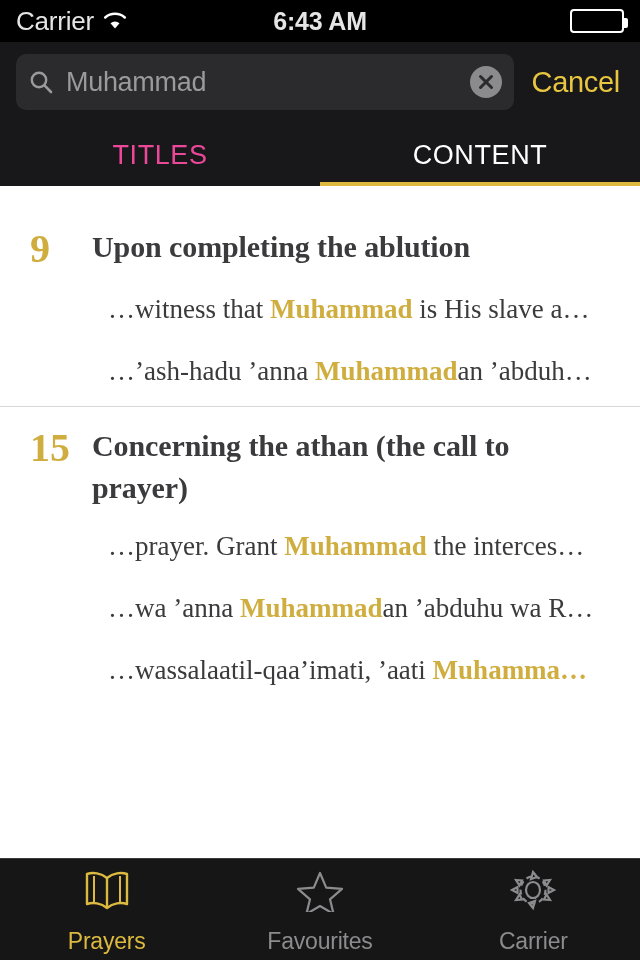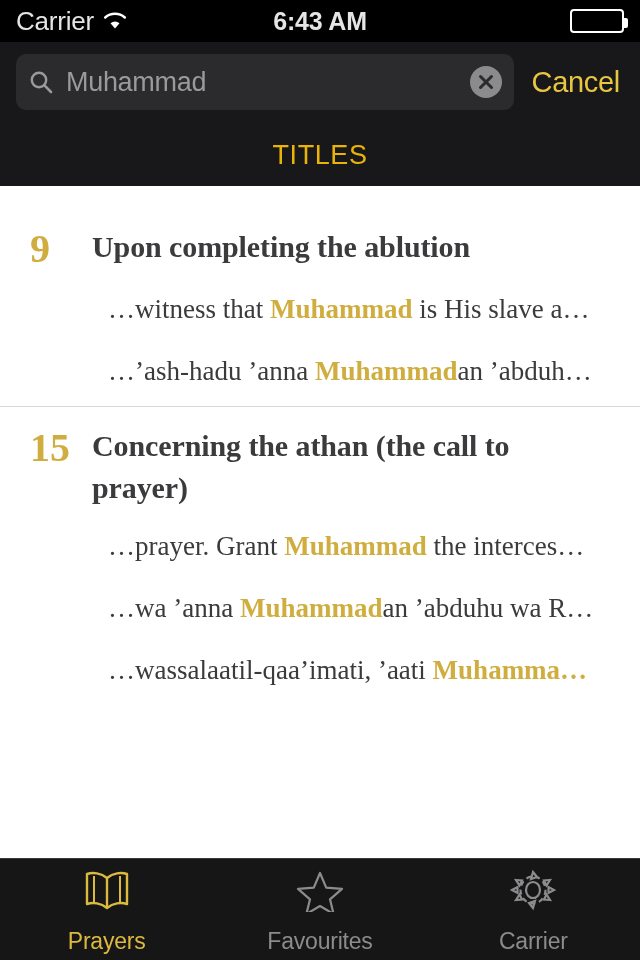--- a/index.html
+++ b/index.html
@@ -53,21 +53,21 @@
   }
   .cancel-btn{
     color:#e8c63f; font-size:29px; letter-spacing:-0.3px;
     padding:0 4px 0 8px; white-space:nowrap;
   }
 
   
   .tabs{ display:flex; height:62px; }
   .tab{
     flex:1; display:flex; align-items:center; justify-content:center;
-    font-size:27px; letter-spacing:0.6px; color:#eab308;
+    font-size:27px; letter-spacing:0.6px; color:#ec4899;
     position:relative;
   }
   .tab.active{ color:#ffffff; }
   .tab.active .tab-underline{
     position:absolute; left:0; right:0; bottom:0; height:4px;
     background:#dcb93f;
   }
   .tab-underline{ display:none; }
   .tab.active .tab-underline{ display:block; }
 
@@ -155,20 +155,24 @@
         </span>
       </div>
       <div class="cancel-btn">Cancel</div>
     </div>
 
     <div class="tabs">
       <div class="tab">
         <span>TITLES</span>
 
       </div>
+      <div class="tab active">
+        <span>CONTENT</span>
+        <span class="tab-underline"></span>
+      </div>
     </div>
   </div>
 
   <div class="results" id="results">
       <div class="result-group">
         <div class="group-head">
           <div class="group-num">9</div>
           <div class="group-title">Upon completing the ablution</div>
         </div>
         <div class="snippet"><span>…witness that </span><span class="hl">Muhammad</span><span> is His slave a…</span></div>

